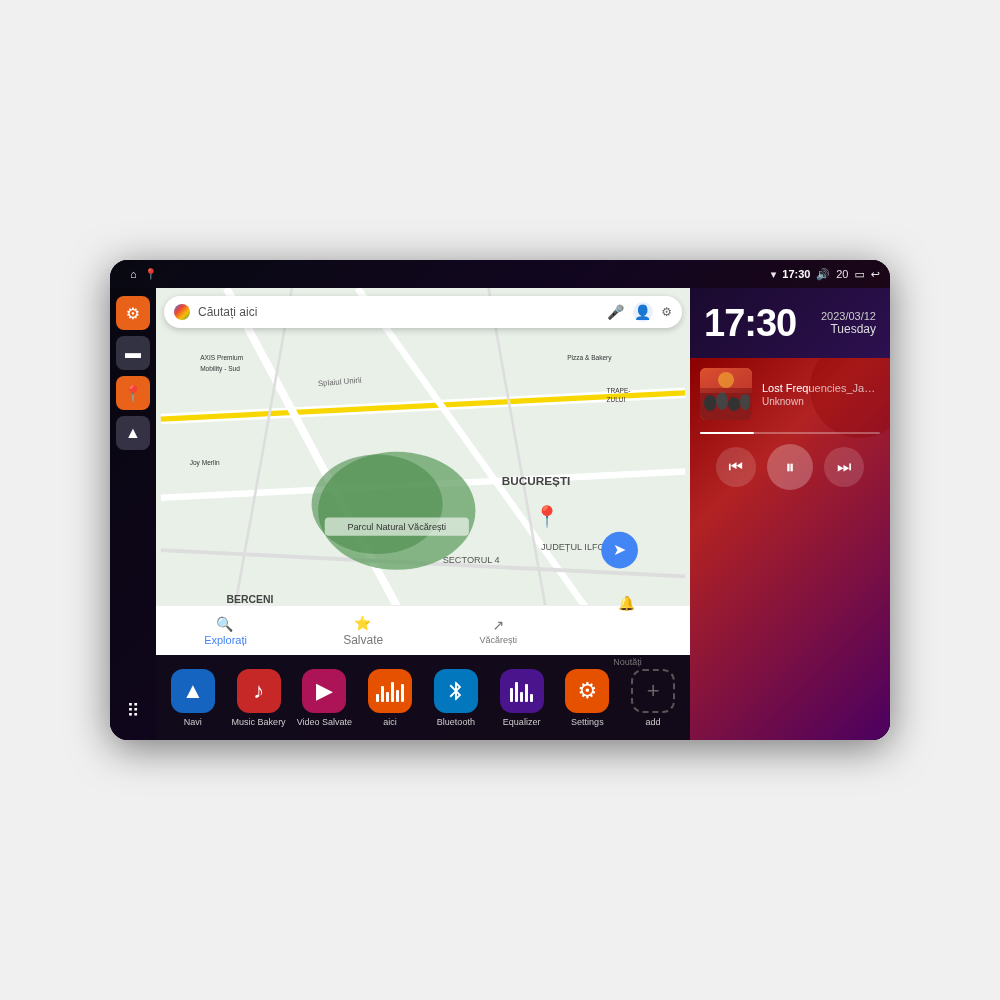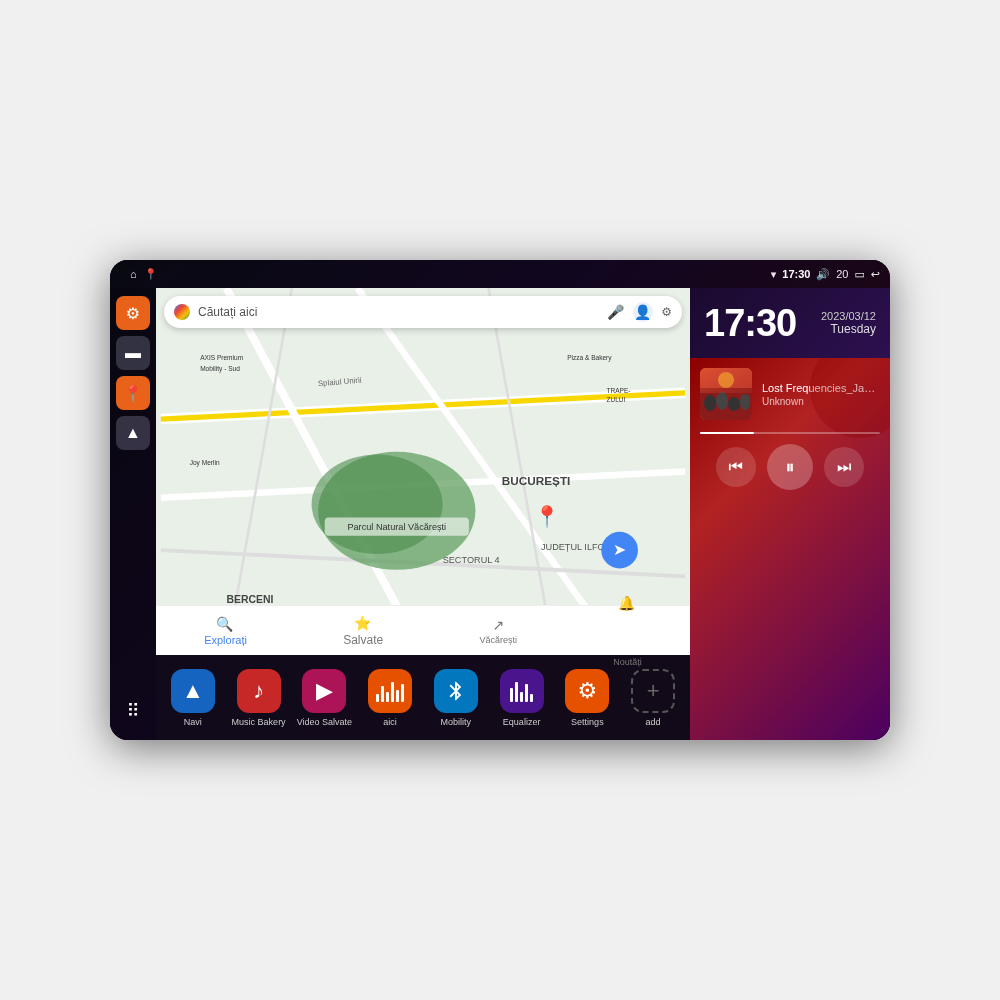--- a/index.html
+++ b/index.html
@@ -545,21 +545,21 @@
               </div>
             </div>
             <span class="app-label">aici</span>
           </div>
           <div class="app-item">
             <div class="app-icon blue2">
               <svg width="22" height="22" viewBox="0 0 24 24" fill="white">
                 <path d="M17.71 7.71L12 2h-1v7.59L6.41 5 5 6.41 10.59 12 5 17.59 6.41 19 11 14.41V22h1l5.71-5.71-4.3-4.29 4.3-4.29zM13 5.83l1.88 1.88L13 9.59V5.83zm1.88 10.46L13 18.17v-3.76l1.88 1.88z"></path>
               </svg>
             </div>
-            <span class="app-label">Mobility</span>
+            <span class="app-label">Bluetooth</span>
           </div>
           <div class="app-item">
             <div class="app-icon purple">
               <div class="eq-lines">
                 <span style="height:14px;"></span>
                 <span style="height:20px;"></span>
                 <span style="height:10px;"></span>
                 <span style="height:18px;"></span>
                 <span style="height:8px;"></span>
               </div>

